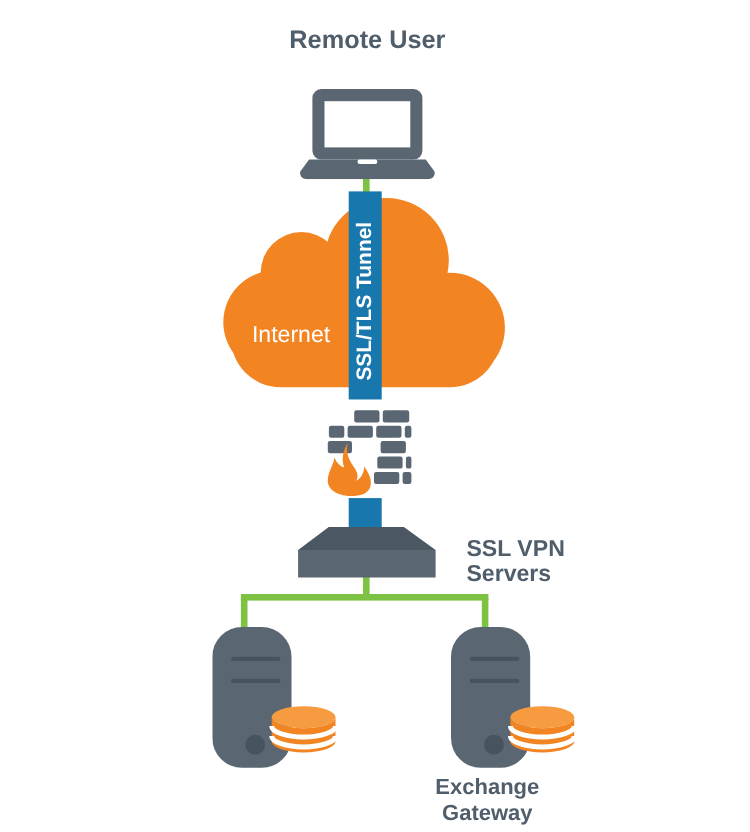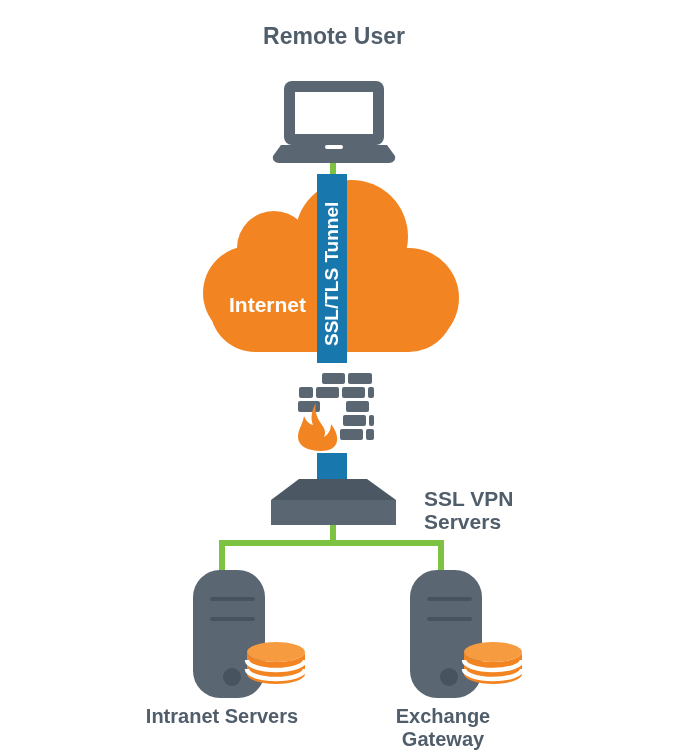--- a/index.html
+++ b/index.html
@@ -8,21 +8,21 @@
   }
   *{margin:0;padding:0;box-sizing:border-box;}
   html,body{background:#fff;}
   body{font-family:"Liberation Sans", sans-serif;}
   .canvas{position:relative;width:564px;height:756px;background:#fff;overflow:hidden;}
 
   
   .title{position:absolute;left:234px;top:22px;width:200px;text-align:center;
          color:var(--text);font-size:23px;font-weight:bold;line-height:28px;}
   .cloud-label{position:absolute;left:229px;top:293px;color:var(--white);
-         font-size:21px;font-weight:bold;z-index:3;}
+         font-size:21px;font-weight:normal;z-index:3;}
   .gw-label{position:absolute;left:408px;top:487px;color:var(--text);
          font-size:21px;font-weight:bold;line-height:23px;margin-left:16px;}
   .srv-label{position:absolute;top:705px;width:180px;text-align:center;
          color:var(--text);font-size:20px;font-weight:bold;}
   .srv-label.left{left:132px;}
   .srv-label.right{left:353px;}
 
   
   .laptop{position:absolute;left:272px;top:81px;z-index:2;}
 
@@ -154,16 +154,15 @@
     <rect class="f-dark" x="17" y="47" width="45" height="4" rx="2"></rect>
     <circle class="f-dark" cx="39" cy="107" r="9"></circle>
     <g transform="translate(54,72)">
       <path class="f-orange" d="M0 10 L0 32 A29 10 0 0 0 58 32 L58 10 A29 10 0 0 1 0 10 Z"></path>
       <ellipse class="f-orange-light" cx="29" cy="10" rx="29" ry="10"></ellipse>
       <path class="stripe" d="M0 18 A29 10 0 0 0 58 18"></path>
       <path class="stripe" d="M0 27 A29 10 0 0 0 58 27"></path>
     </g>
   </svg>
 
-  <div class="srv-label left">Intranet Servers</div>
   <div class="srv-label right">Exchange Gateway</div>
 
 </div>
 
 </body></html>

